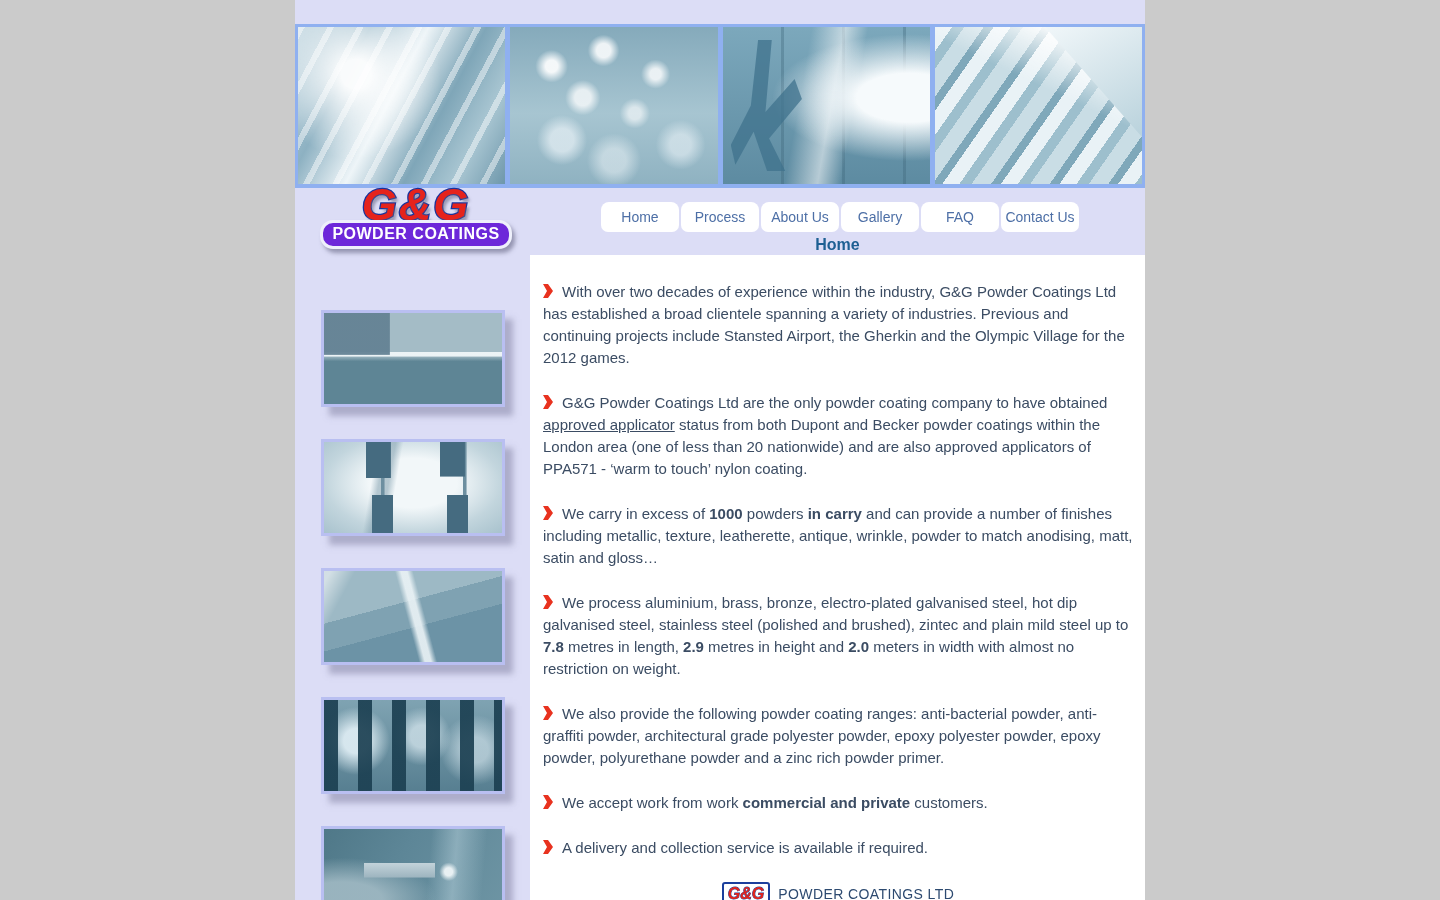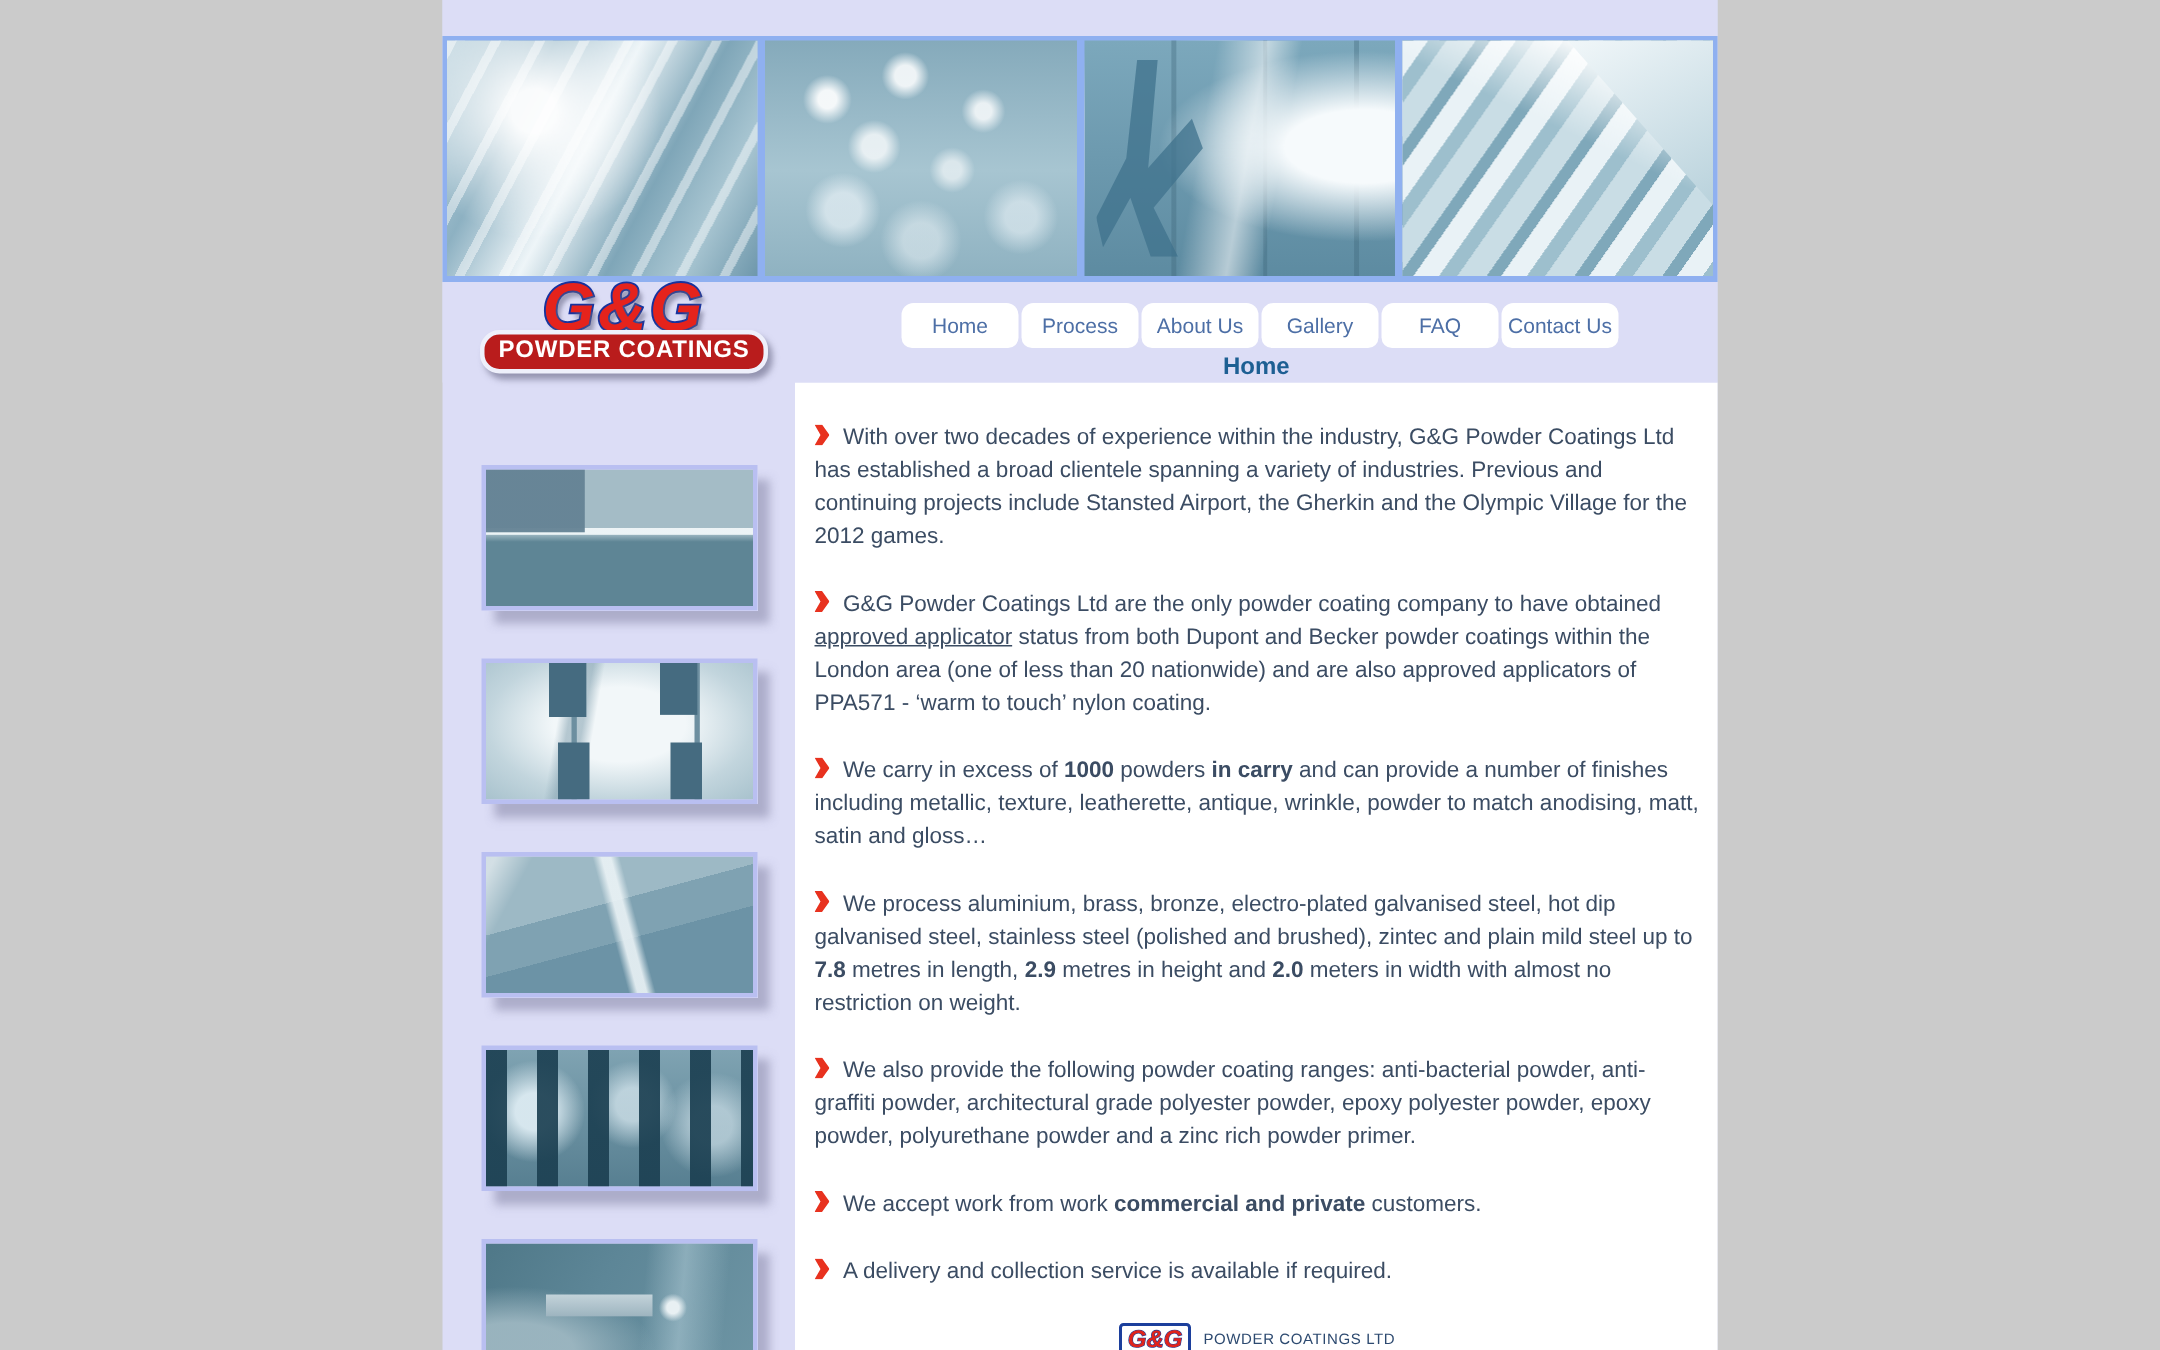--- a/index.html
+++ b/index.html
@@ -42,21 +42,21 @@
     #8fb2c2; }
   .b4::before { content:""; position:absolute; right:0; top:0; width:55%; height:70%;
     background:linear-gradient(150deg,#f4f9fb,#b9d2dc); clip-path:polygon(100% 0,100% 100%,15% 0); }
 
   
   .header { position:relative; height:67px; background:#dcddf6; }
   .logo { position:absolute; top:-3px; left:24px; width:194px; text-align:center; z-index:5; cursor:pointer; }
   .logo-gg { font-size:45px; line-height:40px; font-weight:bold; font-style:italic;
     color:#e5231c; -webkit-text-stroke:2.5px #17339e; paint-order:stroke fill; letter-spacing:2px;
     text-shadow:3px 4px 3px rgba(100,100,130,.55); }
-  .logo-pill { display:inline-block; margin-top:-7px; position:relative; background:#b91c1c;
+  .logo-pill { display:inline-block; margin-top:-7px; position:relative; background:#6d28d9;
     border:3px solid #eef0fb; border-radius:13px; color:#ffffff; font-weight:bold; font-size:16px;
     letter-spacing:.5px; padding:2px 9px 3px 9px; box-shadow:3px 4px 4px rgba(100,100,130,.6); }
   .tabs { position:absolute; top:14px; right:66px; display:flex; gap:2px; }
   .tab { position:relative; width:78px; height:30px; line-height:30px; text-align:center;
     background:#ffffff; border-radius:8px 8px 7px 7px; color:#4d6fa6; font-size:14px;
     text-decoration:none; cursor:pointer; }
   .tab::before { content:""; position:absolute; top:-4px; left:7px; right:7px; height:10px;
     background:rgba(255,255,255,.65); border-radius:6px 6px 0 0; z-index:-1; }
   .page-title { position:absolute; top:48px; left:235px; width:615px; text-align:center;
     font-size:16px; font-weight:bold; color:#1d5f93; }
@@ -101,21 +101,21 @@
   .bullet { display:inline-block; width:10px; height:14px; background:#e8321f; margin-right:9px;
     vertical-align:-1px;
     clip-path:polygon(0 0,50% 0,100% 50%,50% 100%,0 100%,40% 50%); }
   .seg-b { font-weight:bold; }
   .seg-u { text-decoration:underline; cursor:pointer; }
 
   .footer-brand { margin-top:4px; display:flex; justify-content:center; align-items:center; gap:8px; }
   .mini-logo { display:inline-block; border:2px solid #1c3f9c; border-radius:3px; background:#ffffff;
     color:#e0231b; -webkit-text-stroke:.8px #1c3f9c; paint-order:stroke fill;
     font-weight:bold; font-style:italic; font-size:16px; line-height:17px; padding:1px 4px; }
-  .footer-text { color:#2d4a70; font-size:10px; letter-spacing:.4px; }
+  .footer-text { color:#2d4a70; font-size:14px; letter-spacing:.4px; }
 </style>
 </head>
 <body>
 
 <div class="viewport">
   <div class="page">
 
     <div class="top-strip"></div>
 
     <div class="banner">

